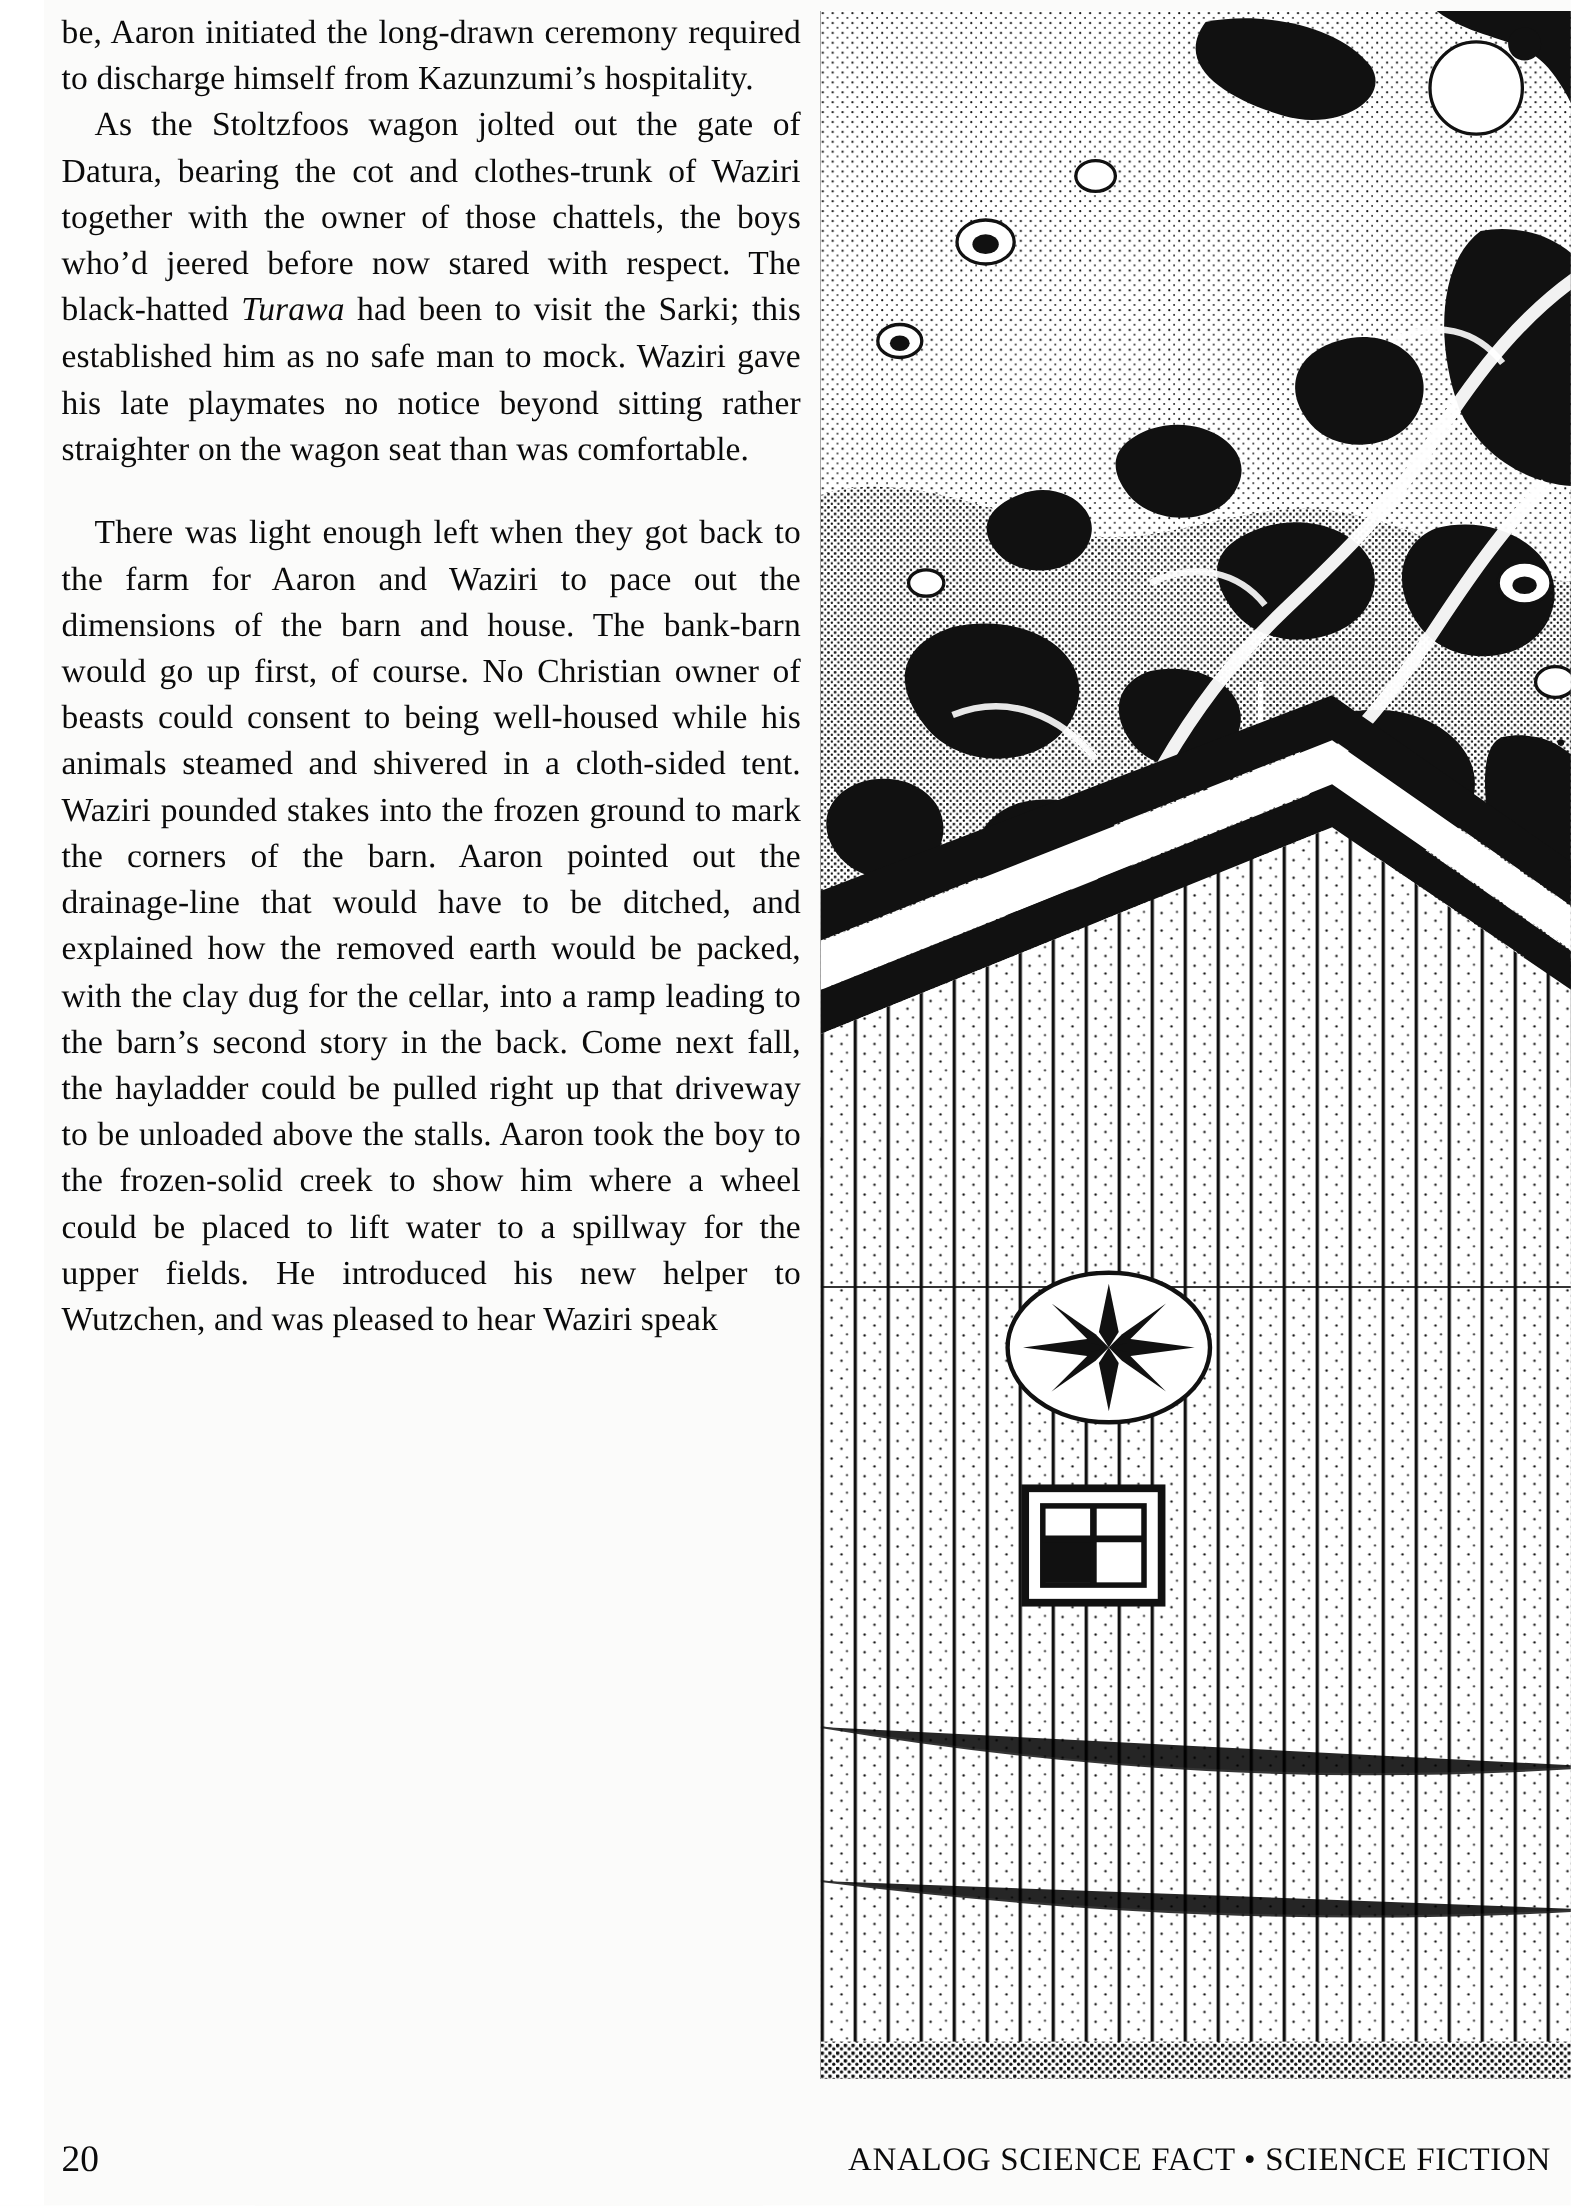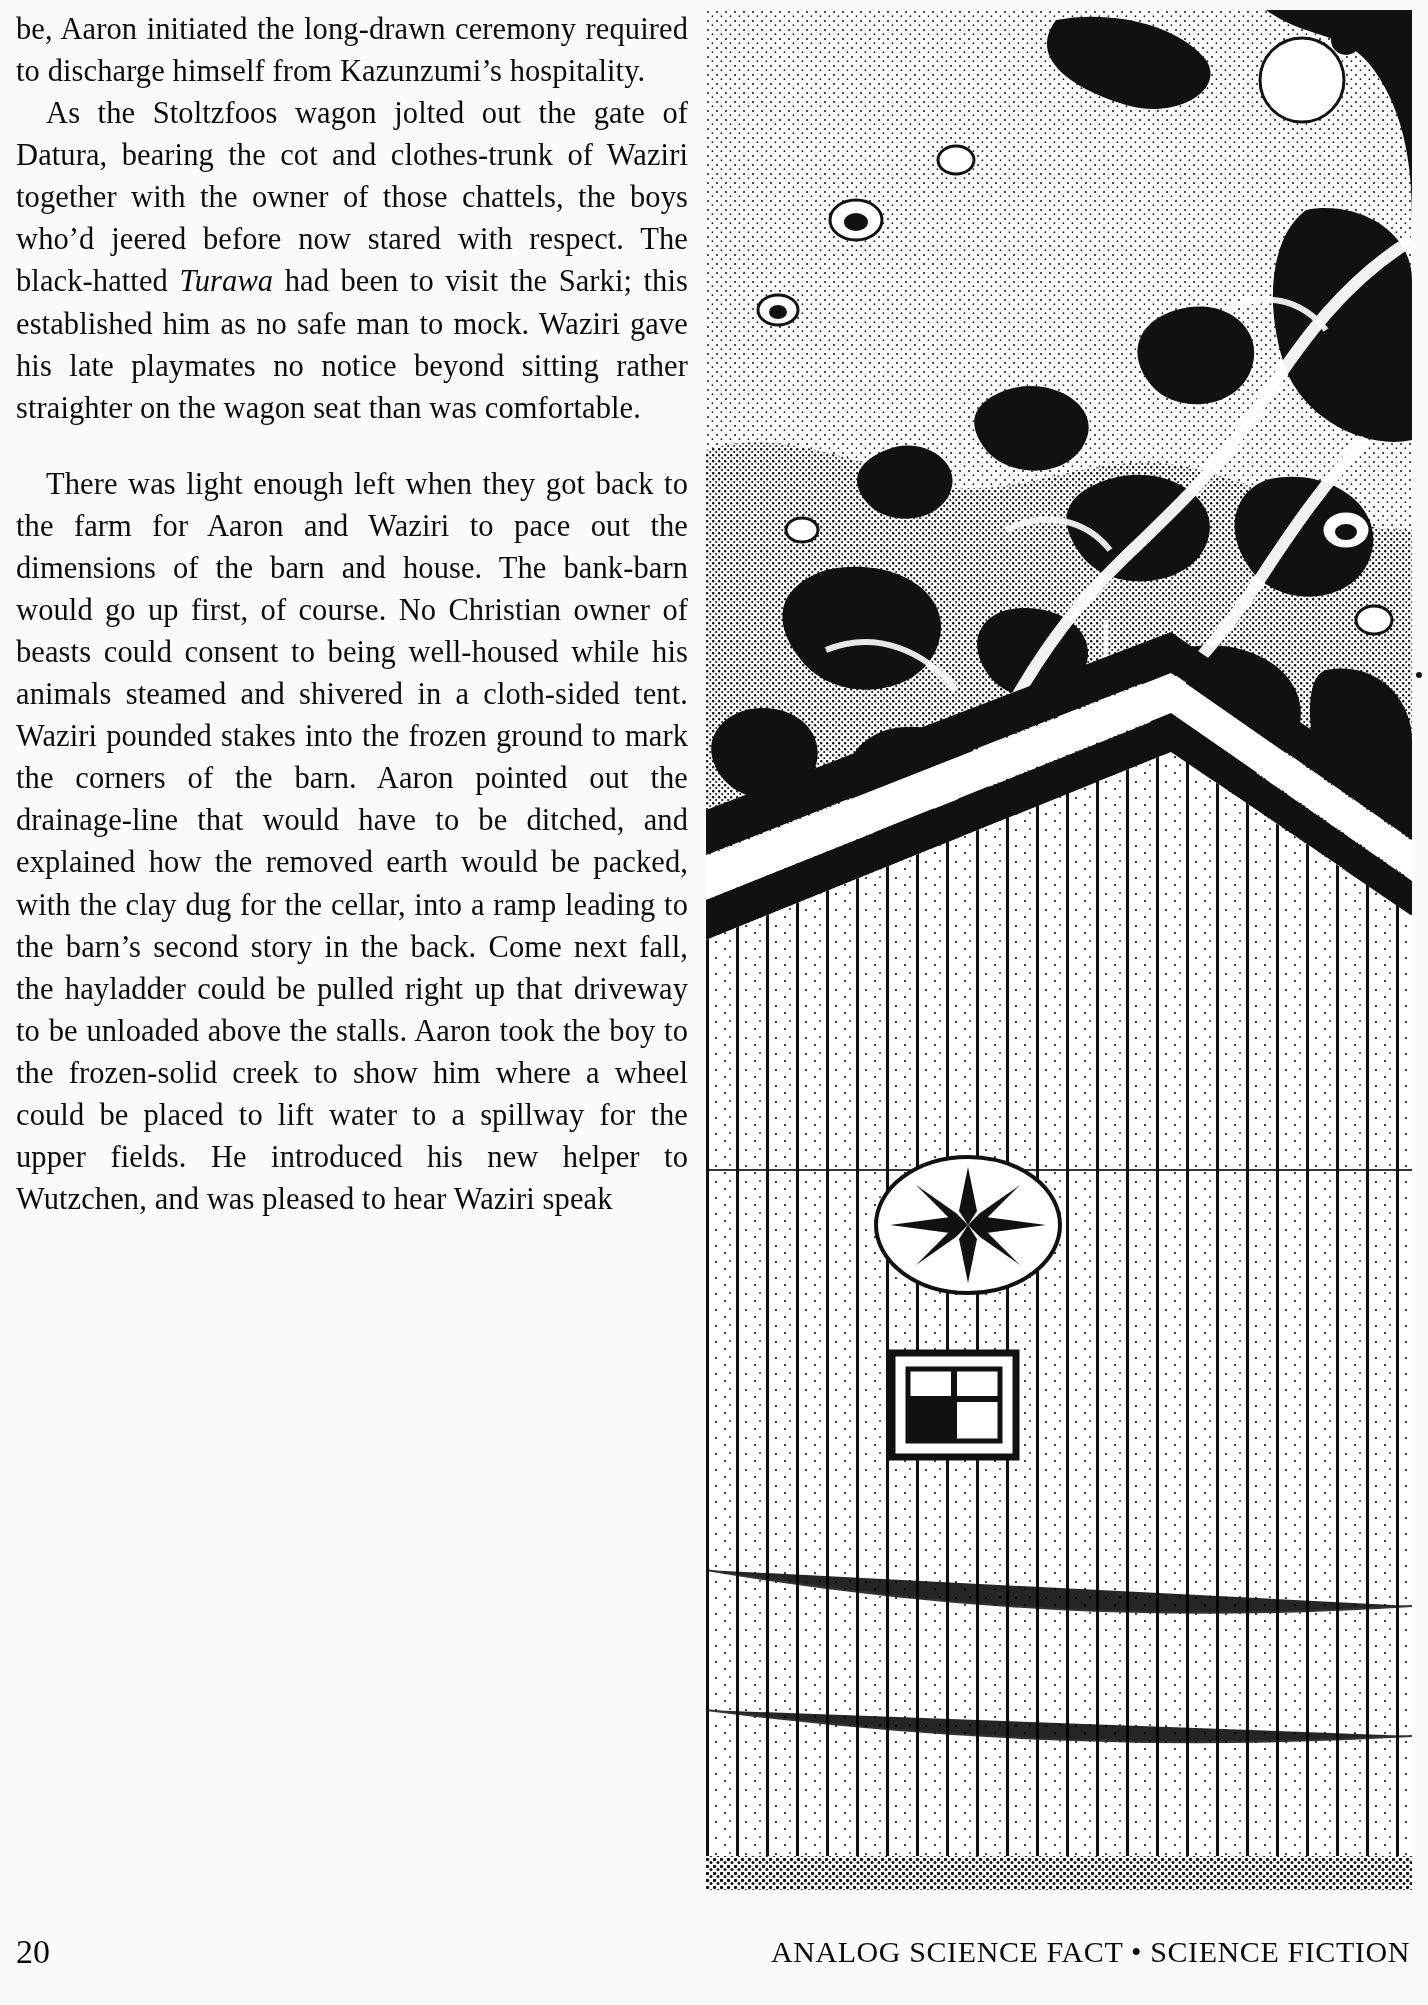--- a/index.html
+++ b/index.html
@@ -13,20 +13,21 @@
     position: relative;
     font-family: "Liberation Serif", serif;
     color: #0b0b0b;
     overflow: hidden;
   }
 
   .page {
     position: absolute;
     inset: 0;
     background: #fbfbfa;
+    margin-left: 40px;
   }
 
   
   .text-col {
     position: absolute;
     left: 16px;
     top: 8px;
     width: 672px;
     height: 1890px;
   }
@@ -62,21 +63,21 @@
     background: #111;
     overflow: hidden;
   }
   .art svg { display: block; }
 
   
   .footer {
     position: absolute;
     left: 0;
     right: 0;
-    bottom: 34px;
+    bottom: 22px;
     height: 46px;
     padding-left: 44px;
   }
   .folio {
     position: absolute;
     left: 16px;
     bottom: 0;
     font-size: 34px;
     font-family: "Liberation Serif", serif;
   }

